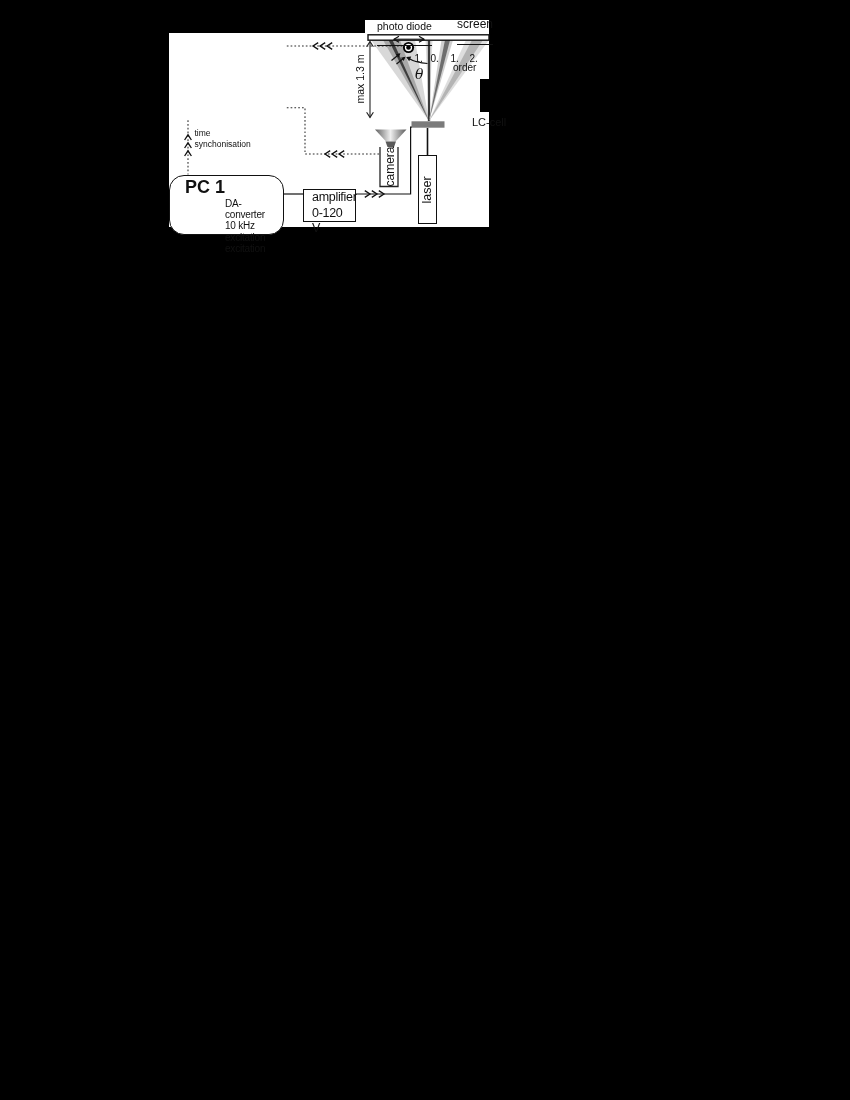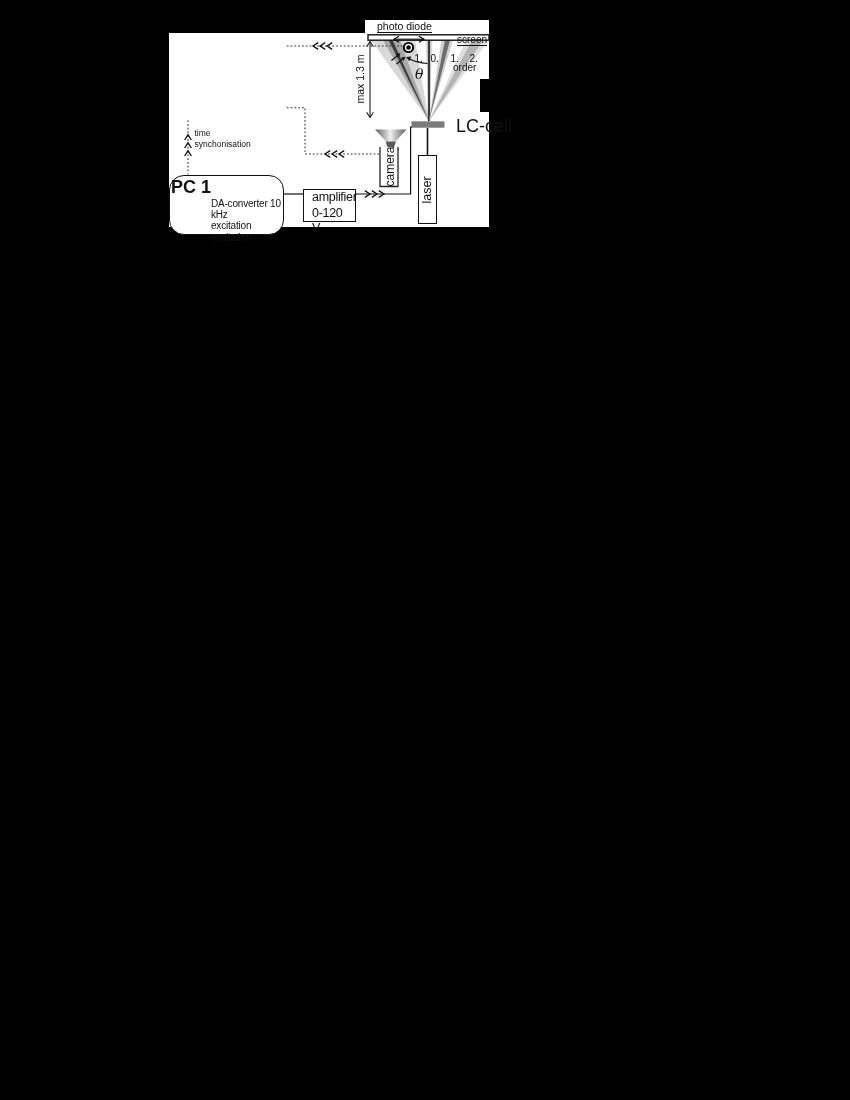--- a/index.html
+++ b/index.html
@@ -9,31 +9,31 @@
   .panel.main{left:169px;top:33px;width:320px;height:194px;}
   .panel.topext{left:365px;top:20px;width:124px;height:14px;}
   .notch{position:absolute;background:#000;z-index:2;left:480px;top:79px;width:9px;height:33px;}
   svg.art{position:absolute;left:0;top:0;z-index:3;}
   .txt{position:absolute;z-index:4;white-space:nowrap;color:#111;}
   .box{position:absolute;z-index:4;background:#fff;border:1.5px solid #111;box-sizing:border-box;}
   .pc2{left:169px;top:36px;width:118px;height:84px;text-align:center;padding-top:3px;}
   .pc2 .small{font-size:9.5px;line-height:10.5px;}
   .pc2 .title{font-size:19px;font-weight:bold;line-height:22px;margin:2px 0 4px 0;}
   .pc2 .small.gap{margin-top:3px;}
-  .pc1{left:169px;top:175px;width:115px;height:60px;padding:1px 1px;border-radius:15px;}
+  .pc1{left:169px;top:175px;width:115px;height:60px;padding:1px 15px;border-radius:15px;}
   .pc1 .title{font-size:18px;font-weight:bold;line-height:21px;}
   .pc1 .small{font-size:10px;line-height:11.2px;letter-spacing:-0.2px;margin-left:40px;}
   .amp{left:303px;top:189px;width:53px;height:33px;padding:0px 8px;}
   .amp .line{font-size:12.5px;line-height:15.5px;letter-spacing:-0.3px;}
   .laserbox{left:418px;top:155px;width:19px;height:69px;}
   .rot{transform:rotate(-90deg);transform-origin:50% 50%;text-align:center;}
-  .underl{border-bottom:1.2px solid #111;padding-bottom:0px;}
+  .underl{border-bottom:1.2px solid #111;padding-bottom:13px;}
   .lbl-photodiode{left:377px;top:20px;font-size:10.5px;}
-  .lbl-screen{left:457px;top:34px;font-size:10px;}
-  .lbl-lccell{left:456px;top:115.5px;font-size:18px;}
+  .lbl-screen{left:457px;top:17px;font-size:12px;}
+  .lbl-lccell{left:472px;top:115.5px;font-size:11px;}
   .lbl-order{font-size:10px;}
   .lbl-theta{left:415px;top:65.5px;width:14px;font-size:14px;font-style:italic;
              font-family:"DejaVu Serif",serif;}
   .lbl-max{left:332px;top:73px;width:56px;height:12px;font-size:10.5px;}
   .lbl-camera{left:365.5px;top:160px;width:46px;height:13px;font-size:12px;}
   .lbl-laser{left:399px;top:182.5px;width:56px;height:14px;font-size:12.5px;z-index:5;}
   .lbl-sync{font-size:8.5px;line-height:9px;}
 </style>
 </head>
 <body>

